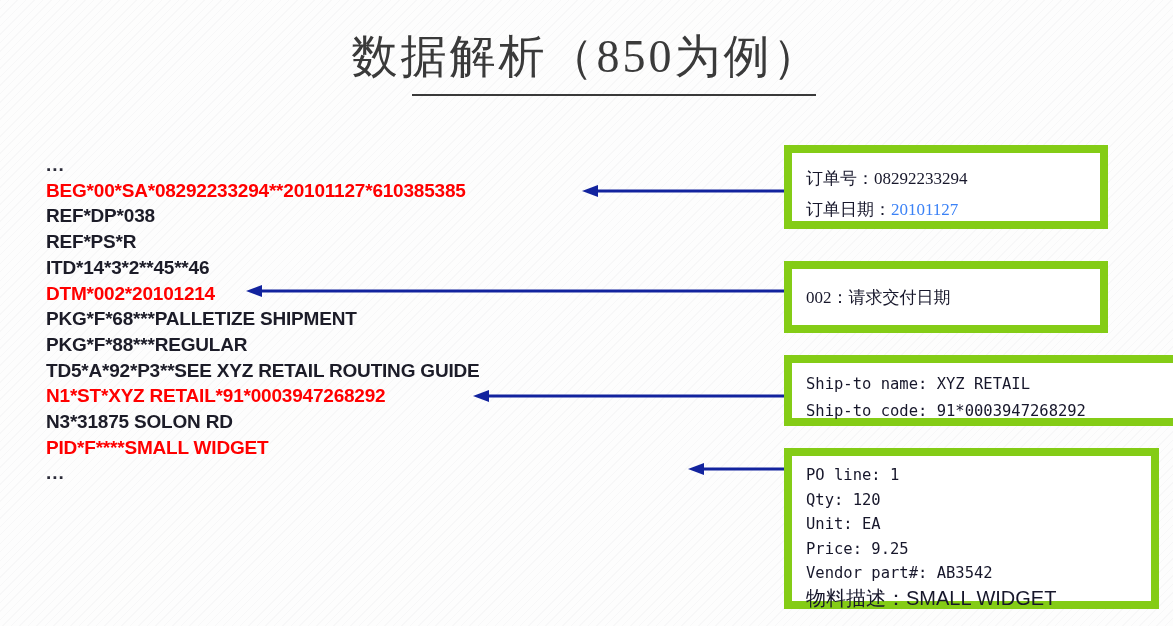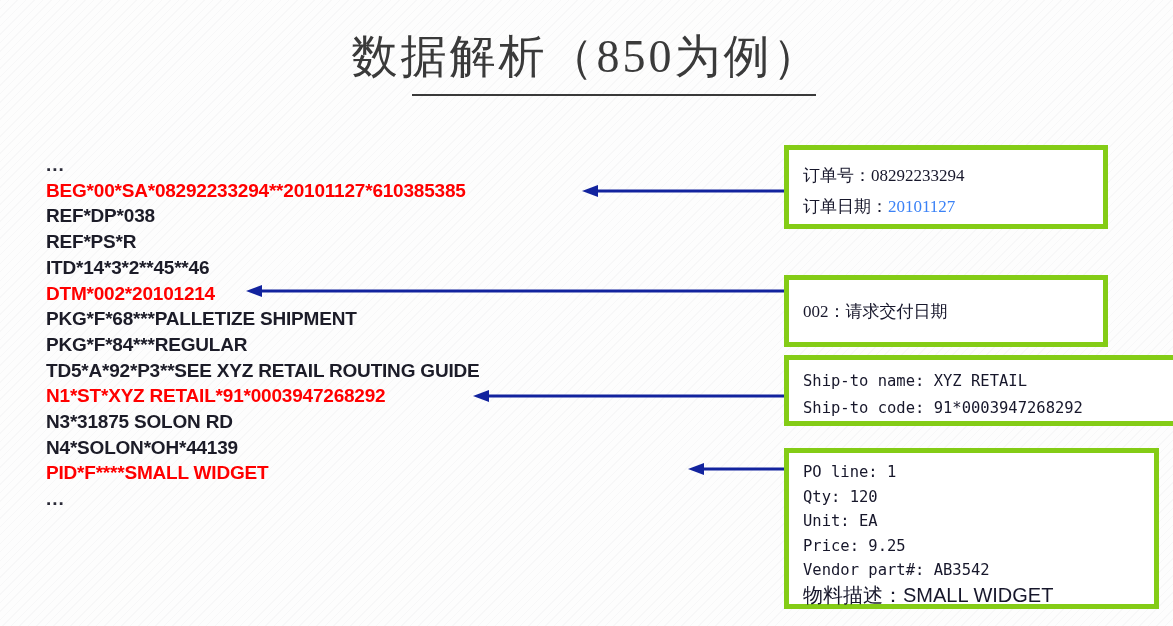--- a/index.html
+++ b/index.html
@@ -64,21 +64,21 @@
   .edi-line.ellipsis {
     color: #2b2b38;
     font-size: 19px;
     letter-spacing: 1px;
   }
 
   
   .callout {
     position: absolute;
     box-sizing: border-box;
-    border: 5px solid #84cc16;
+    border: 8px solid #84cc16;
     background: #ffffff;
     color: #17172b;
   }
   .callout .cline {
     white-space: nowrap;
   }
   .callout.cjk {
     font-family: "Liberation Serif", "DejaVu Serif", serif;
     font-size: 17px;
   }
@@ -92,21 +92,21 @@
     left: 784px;
     top: 145px;
     width: 324px;
     height: 84px;
     padding: 10px 0 0 14px;
   }
   #callout-order .cline { line-height: 31px; }
 
   #callout-dtm {
     left: 784px;
-    top: 275px;
+    top: 261px;
     width: 324px;
     height: 72px;
     padding: 0 0 0 14px;
     display: flex;
     align-items: center;
   }
 
   #callout-shipto {
     left: 784px;
     top: 355px;
@@ -143,25 +143,24 @@
 <div class="title-rule"></div>
 
 <div class="edi-block">
   <div class="edi-line ellipsis">...</div>
   <div class="edi-line red">BEG*00*SA*08292233294**20101127*610385385</div>
   <div class="edi-line">REF*DP*038</div>
   <div class="edi-line">REF*PS*R</div>
   <div class="edi-line">ITD*14*3*2**45**46</div>
   <div class="edi-line red">DTM*002*20101214</div>
   <div class="edi-line">PKG*F*68***PALLETIZE SHIPMENT</div>
-  <div class="edi-line">PKG*F*84***REGULAR</div>
+  <div class="edi-line">PKG*F*88***REGULAR</div>
   <div class="edi-line">TD5*A*92*P3**SEE XYZ RETAIL ROUTING GUIDE</div>
   <div class="edi-line red">N1*ST*XYZ RETAIL*91*0003947268292</div>
   <div class="edi-line">N3*31875 SOLON RD</div>
-  <div class="edi-line">N4*SOLON*OH*44139</div>
   <div class="edi-line red">PID*F****SMALL WIDGET</div>
   <div class="edi-line ellipsis">...</div>
 </div>
 
 <div class="arrow" style="left:582px; top:183px; width:206px;">
   <svg width="206" height="16" viewBox="0 0 206 16">
     <line x1="12" y1="8" x2="206" y2="8" stroke="#12239e" stroke-width="3"></line>
     <polygon points="0,8 16,2 16,14" fill="#12239e"></polygon>
   </svg>
 </div>

